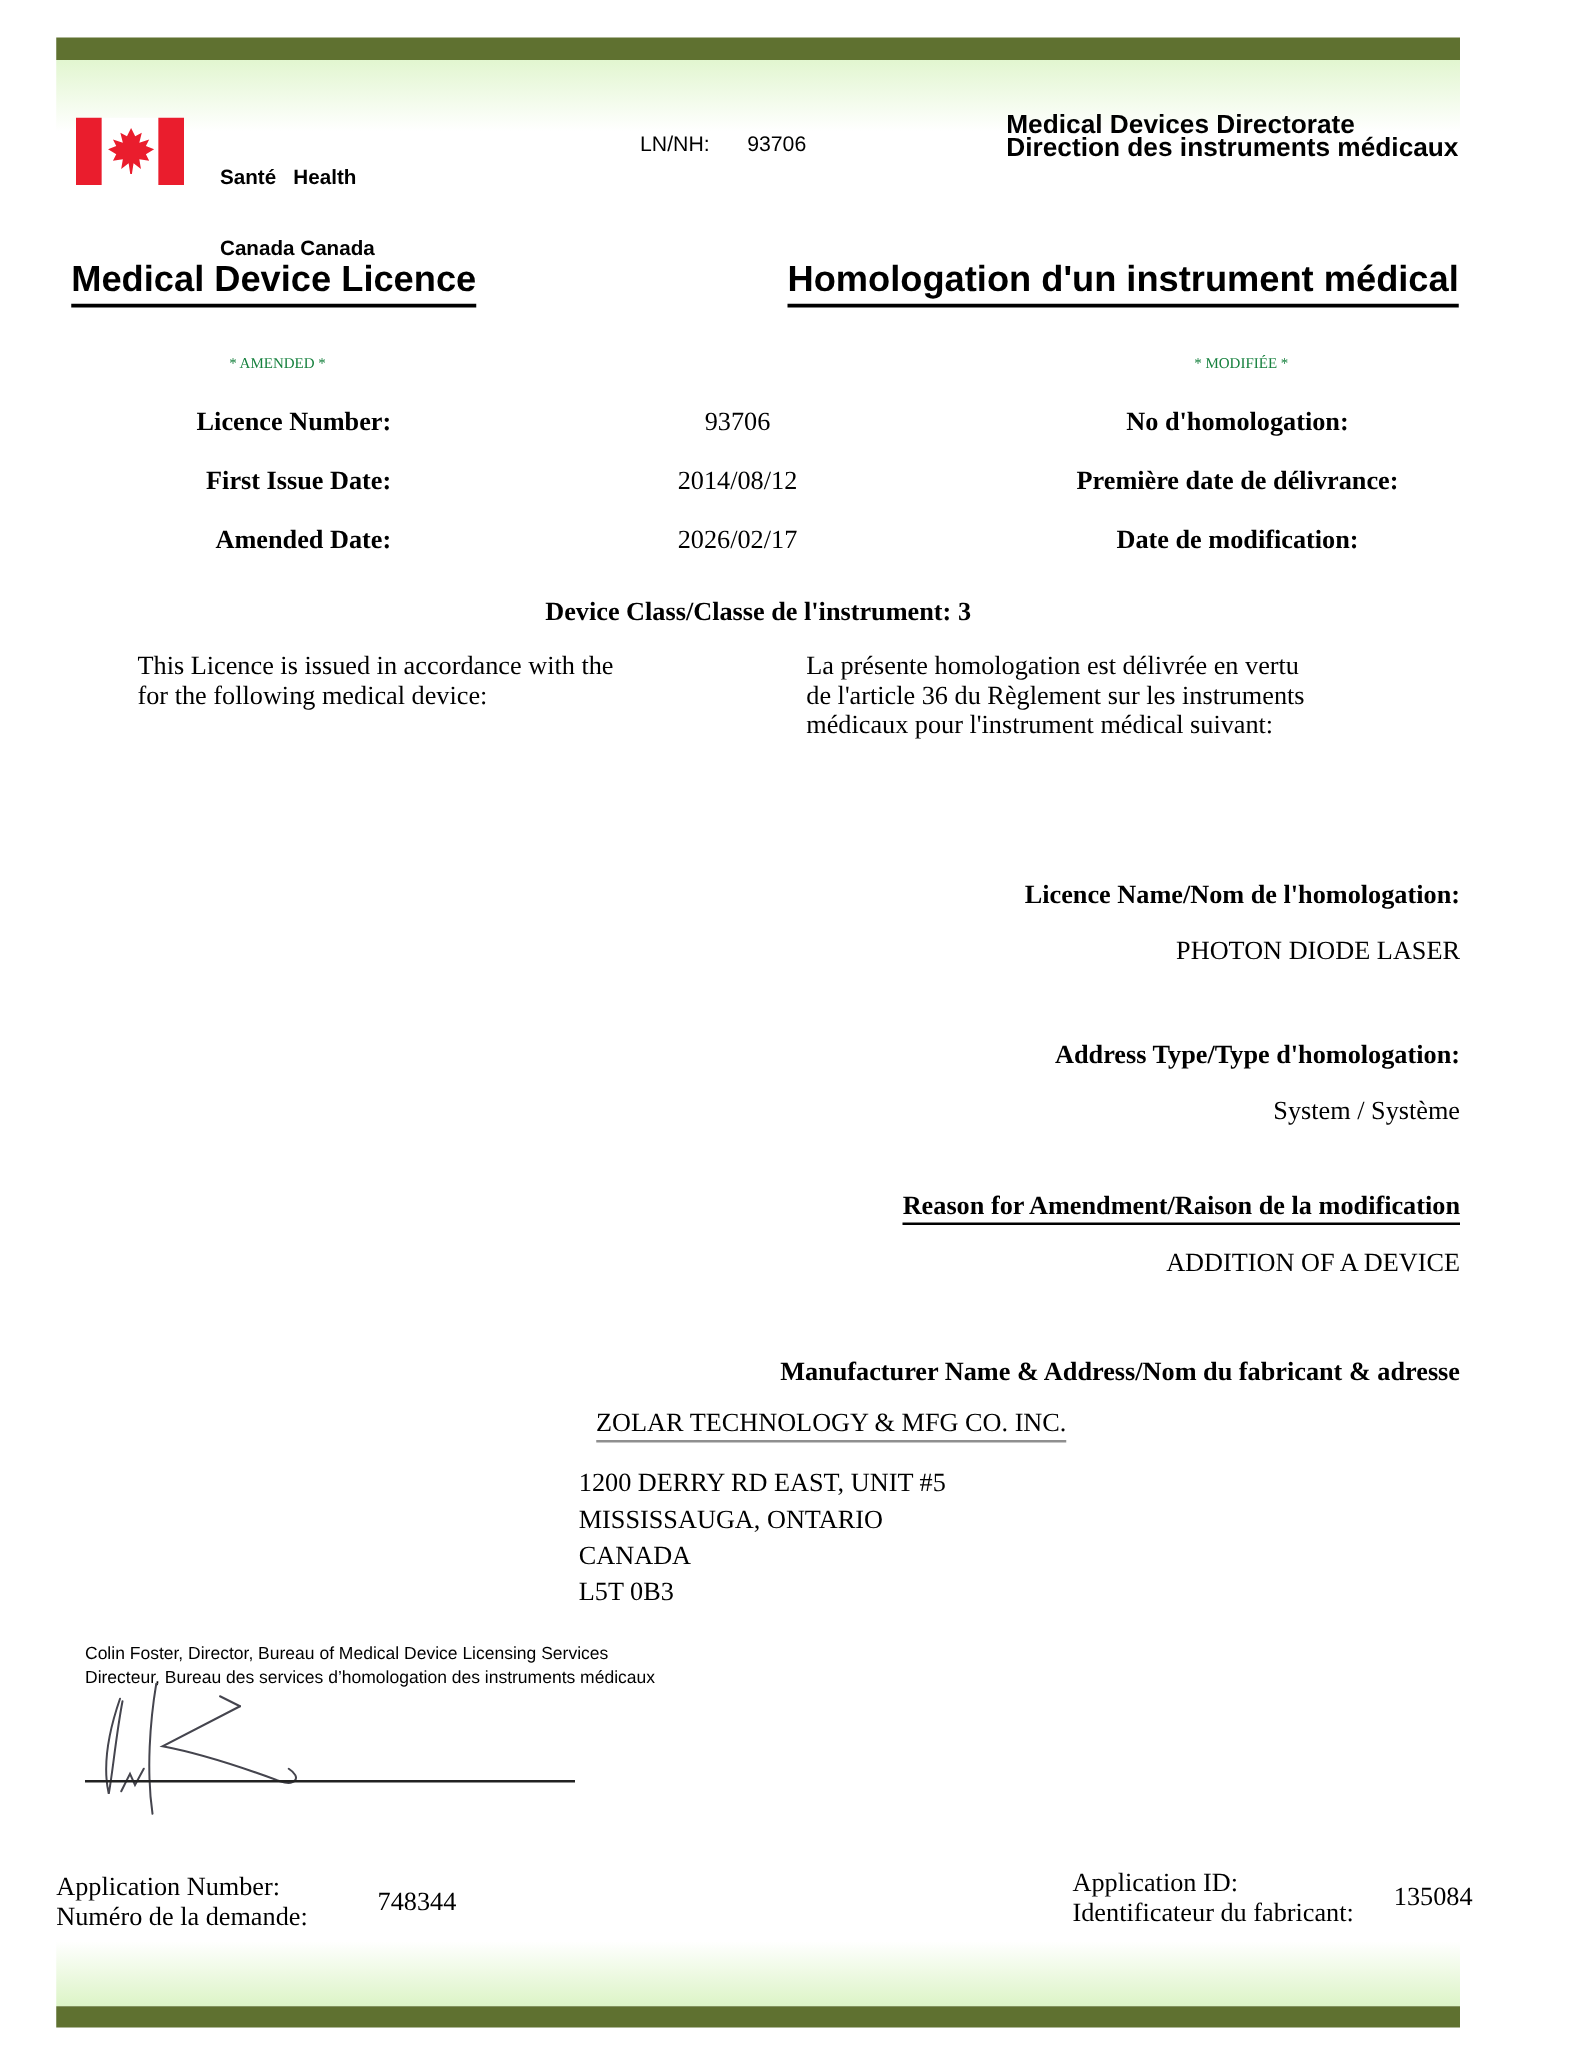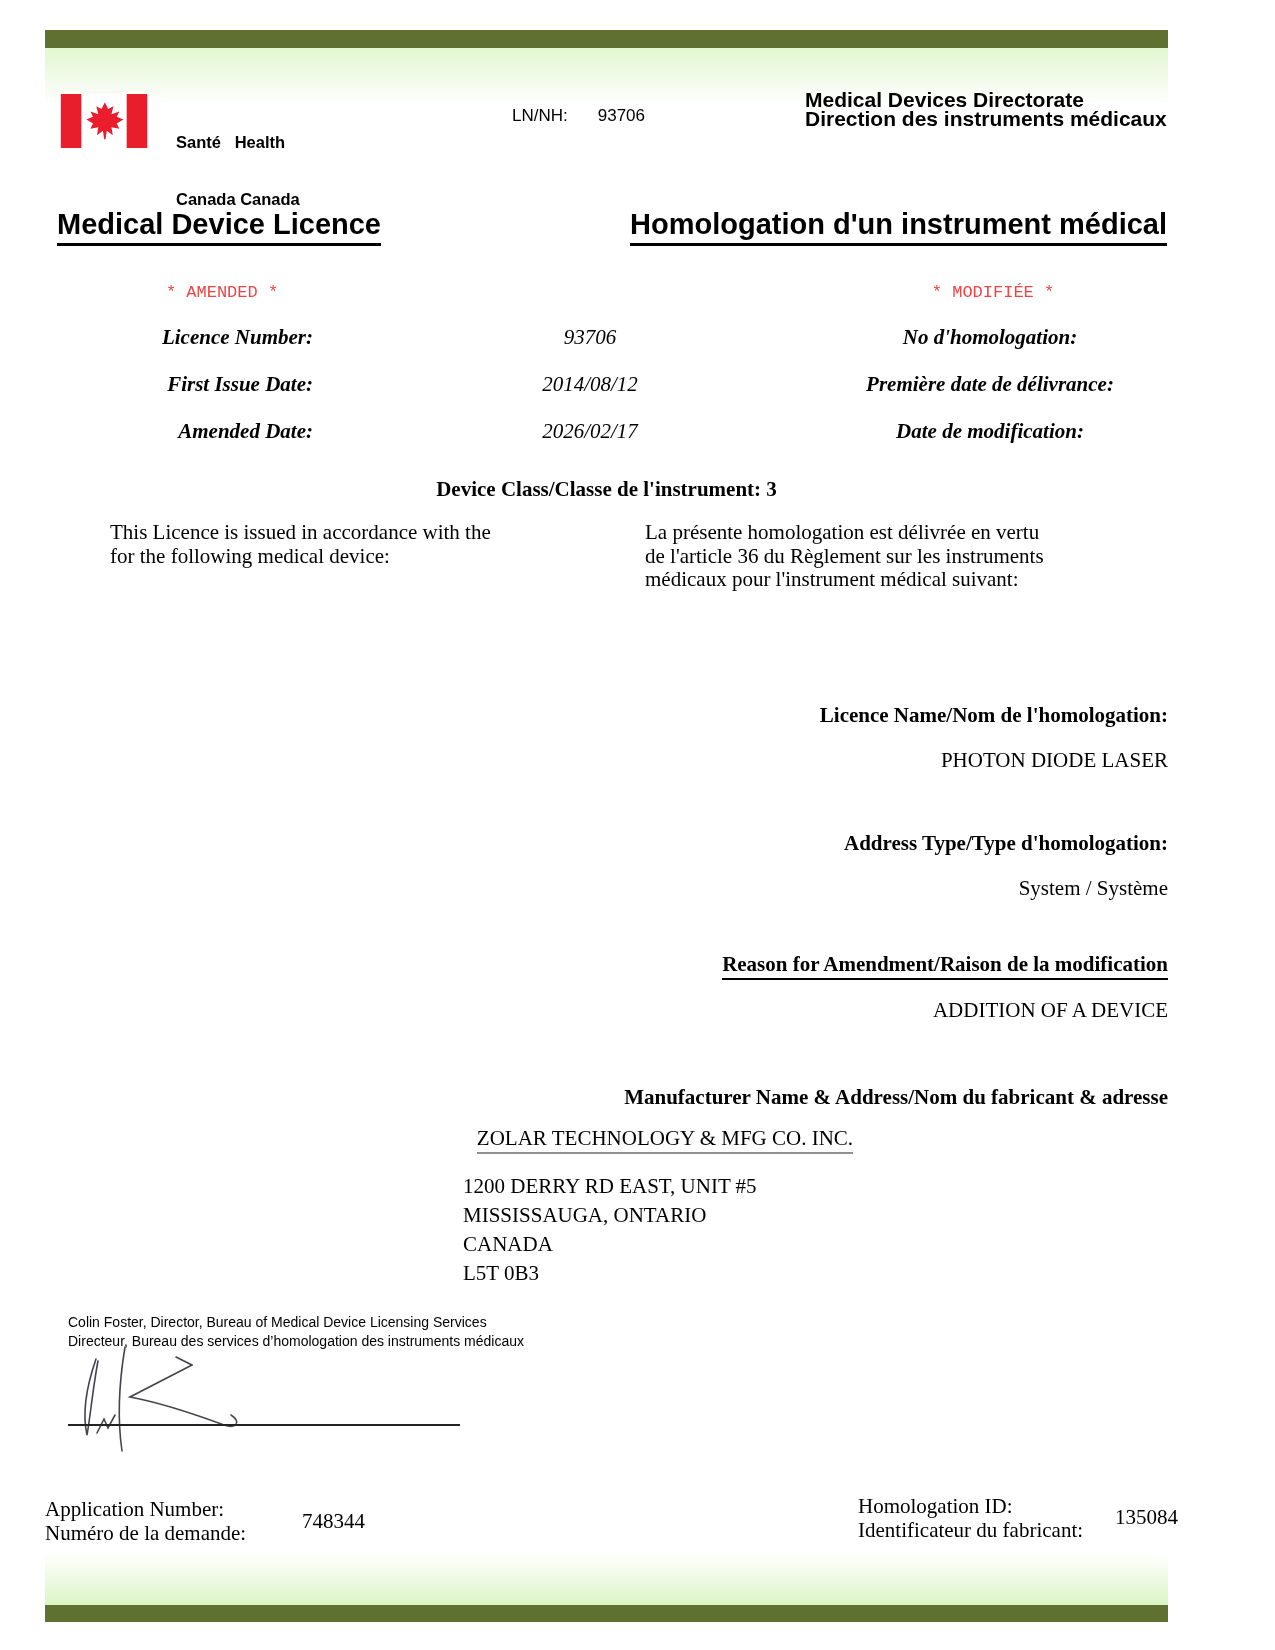--- a/index.html
+++ b/index.html
@@ -22,27 +22,27 @@
   .lnnh { left:512px; top:106px; font-family:"Liberation Sans",sans-serif; font-size:17px; display:flex; gap:30px; }
   .directorate { left:805px; top:91px; font-family:"Liberation Sans",sans-serif; font-weight:bold;
                  font-size:21px; line-height:18.5px; }
 
   
   .title { top:208px; font-family:"Liberation Sans",sans-serif; font-weight:bold; font-size:29px; }
   .title span { border-bottom:3px solid #000; padding-bottom:2px; display:inline-block; }
   .title-en { left:57px; }
   .title-fr { right:108px; }
 
-  .status { top:283px; width:330px; text-align:center; color:#ef4444;
-            font-family:Liberation Mono, monospace; font-size:17px; }
+  .status { top:283px; width:330px; text-align:center; color:#15803d;
+            font-family:Liberation Serif, serif; font-size:12px; }
   .status-en { left:57px; }
   .status-fr { left:828px; }
 
   
-  .fields { left:45px; top:325px; width:1123px;font-style:italic; }
+  .fields { left:45px; top:325px; width:1123px; }
   .frow { position:relative; height:47px; }
   .f-label { position:absolute; left:0; width:268px; text-align:right; font-weight:bold; font-size:21px; }
   .f-value { position:absolute; left:375px; width:340px; text-align:center; font-size:21px; }
   .f-fr    { position:absolute; left:775px; width:340px; text-align:center; font-weight:bold; font-size:21px; }
 
   .device-class { left:45px; top:477px; width:1123px; text-align:center; font-weight:bold; font-size:21px; }
 
   .para { top:521px; font-size:21px; line-height:23.5px; }
   .para-en { left:110px; width:450px; }
   .para-fr { left:645px; width:470px; }
@@ -178,18 +178,18 @@
   </svg>
   <div class="abs sig-line"></div>
 
   <div class="abs foot-labels app-labels">
     <div>Application Number:</div>
     <div>Numéro de la demande:</div>
   </div>
   <div class="abs app-value">748344</div>
 
   <div class="abs foot-labels mfr-labels">
-    <div>Homologation ID:</div>
+    <div>Application ID:</div>
     <div>Identificateur du fabricant:</div>
   </div>
   <div class="abs mfr-value">135084</div>
 
 </div>
 
 </body></html>

